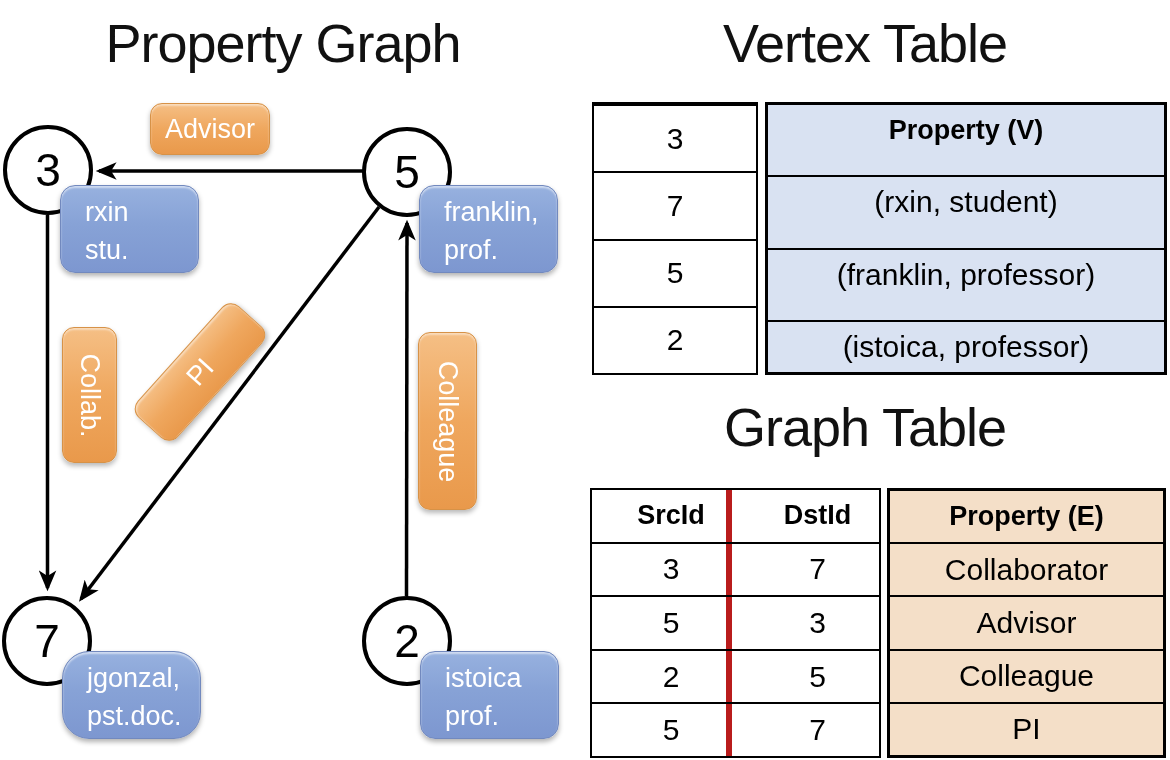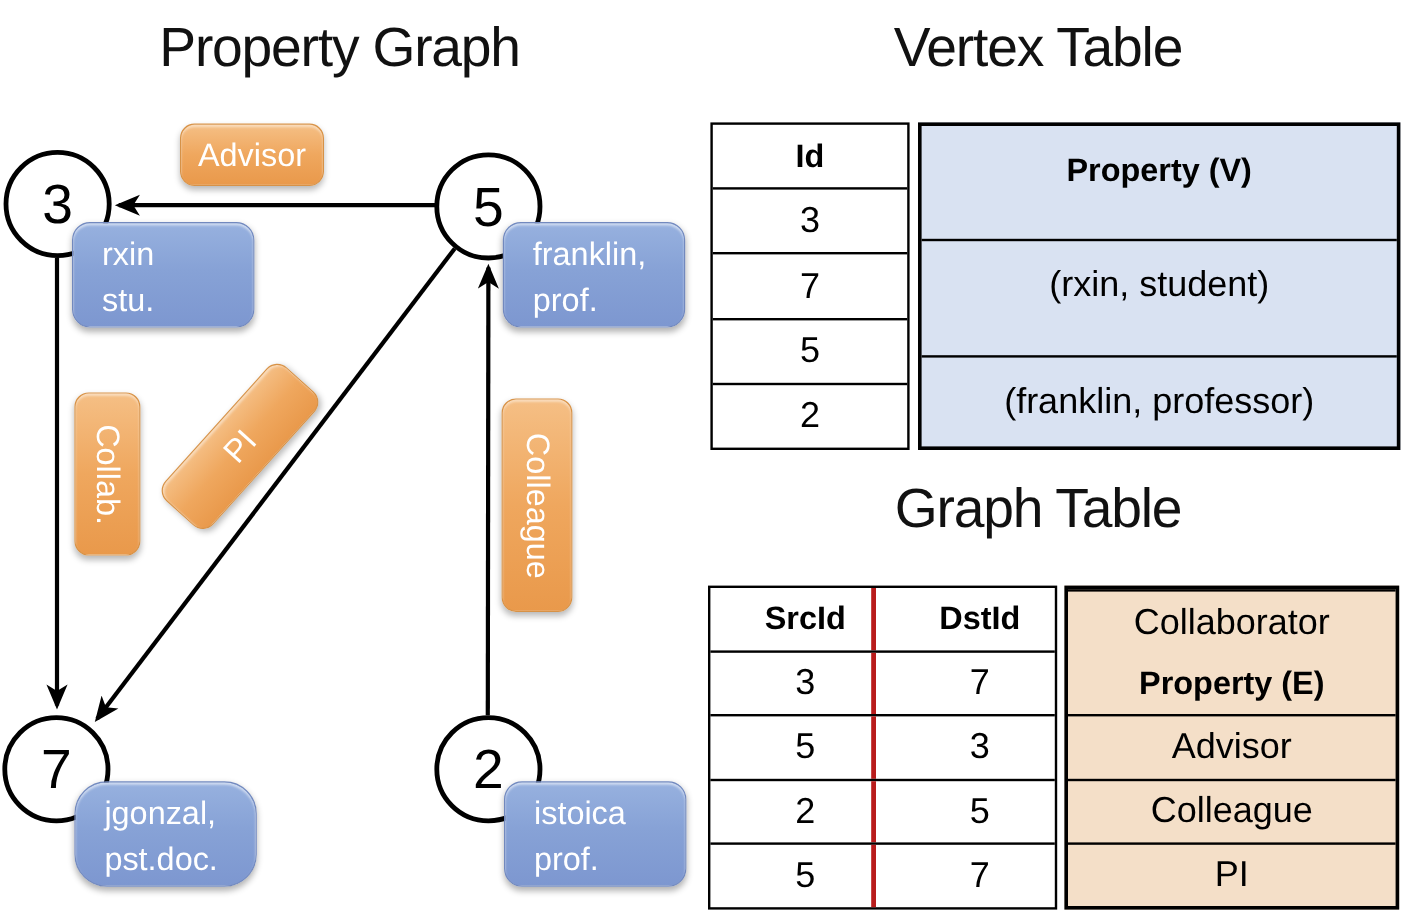--- a/index.html
+++ b/index.html
@@ -8,21 +8,21 @@
     overflow: hidden;
     background: #ffffff;
     font-family: "Liberation Sans", sans-serif;
     color: #000;
   }
   .canvas { position: relative; width: 1170px; height: 760px; background: #fff; }
 
   
   .big-title {
     position: absolute;
-    font-size: 46px;
+    font-size: 54px;
     font-weight: 300;
     letter-spacing: -1px;
     text-align: center;
     white-space: nowrap;
     color: #111;
   }
   .t-graph  { left: 0;   top: 12px;  width: 566px; }
   .t-vertex { left: 585px; top: 12px;  width: 560px; }
   .t-edge   { left: 585px; top: 396px; width: 560px; }
 
@@ -39,21 +39,21 @@
     z-index: 2;
   }
   .node-3 { left: 3px;   top: 125px; }
   .node-5 { left: 362px; top: 127px; }
   .node-7 { left: 2px;   top: 596px; }
   .node-2 { left: 362px; top: 596px; }
 
   
   .vlabel {
     position: absolute;
-    width: 152px; height: 88px;
+    width: 139px; height: 88px;
     box-sizing: border-box;
     border-radius: 15px;
     background: linear-gradient(180deg, #97b1df 0%, #87a2d6 45%, #7d97d0 100%);
     border: 1px solid #7289be;
     box-shadow: 0 3px 5px rgba(0,0,0,0.30), inset 0 2px 2px rgba(255,255,255,0.55);
     color: #fff;
     font-size: 27px;
     line-height: 38px;
     padding: 7px 0 0 24px;
     z-index: 3;
@@ -105,21 +105,21 @@
   .tbl.shaded-tan  { background: #f4dfc8; }
 
   .vt-id   { left: 592px; top: 102px; width: 166px; height: 273px; }
   .vt-prop { left: 765px; top: 102px; width: 402px; height: 273px; }
 
   .et-srcdst { left: 590px; top: 488px; width: 291px; height: 270px; }
   .et-prop   { left: 887px; top: 488px; width: 279px; height: 270px; }
 
   .et-srcdst .row { display: grid; grid-template-columns: 134px 1fr; padding: 0; }
   .et-srcdst .row > div { display: flex; align-items: center; justify-content: center; height: 100%; padding-left: 24px; }
-  .et-srcdst .row > div + div { border-left: 4px solid #b91c1c; }
+  .et-srcdst .row > div + div { border-left: 6px solid #b91c1c; }
 </style>
 </head>
 <body>
 
 <div class="canvas">
 
   <div class="big-title t-graph">Property Graph</div>
   <div class="big-title t-vertex">Vertex Table</div>
   <div class="big-title t-edge">Graph Table</div>
 
@@ -172,30 +172,30 @@
     <span class="vert-text">Collab.</span>
   </div>
   <div class="elabel e-colleague">
     <span class="vert-text">Colleague</span>
   </div>
   <div class="elabel e-pi">
     <span>PI</span>
   </div>
 
   <div class="tbl vt-id" style="border-width:2.5px">
-    <div class="row hdr">Id</div>
     <div class="row">3</div>
     <div class="row">7</div>
     <div class="row">5</div>
     <div class="row">2</div>
   </div>
   <div class="tbl vt-prop shaded-blue">
     <div class="row hdr">Property (V)</div>
     <div class="row">(rxin, student)</div>
     <div class="row">(franklin, professor)</div>
+    <div class="row">(istoica, professor)</div>
   </div>
 
   <div class="tbl et-srcdst" style="border-width:2.5px">
     <div class="row hdr">
       <div>SrcId</div>
       <div>DstId</div>
     </div>
     <div class="row">
       <div>3</div>
       <div>7</div>
@@ -207,20 +207,20 @@
     <div class="row">
       <div>2</div>
       <div>5</div>
     </div>
     <div class="row">
       <div>5</div>
       <div>7</div>
     </div>
   </div>
   <div class="tbl et-prop shaded-tan">
+    <div class="row hdr">Property (E)</div>
     <div class="row">Collaborator</div>
-    <div class="row hdr">Property (E)</div>
     <div class="row">Advisor</div>
     <div class="row">Colleague</div>
     <div class="row">PI</div>
   </div>
 
 </div>
 
 </body></html>

